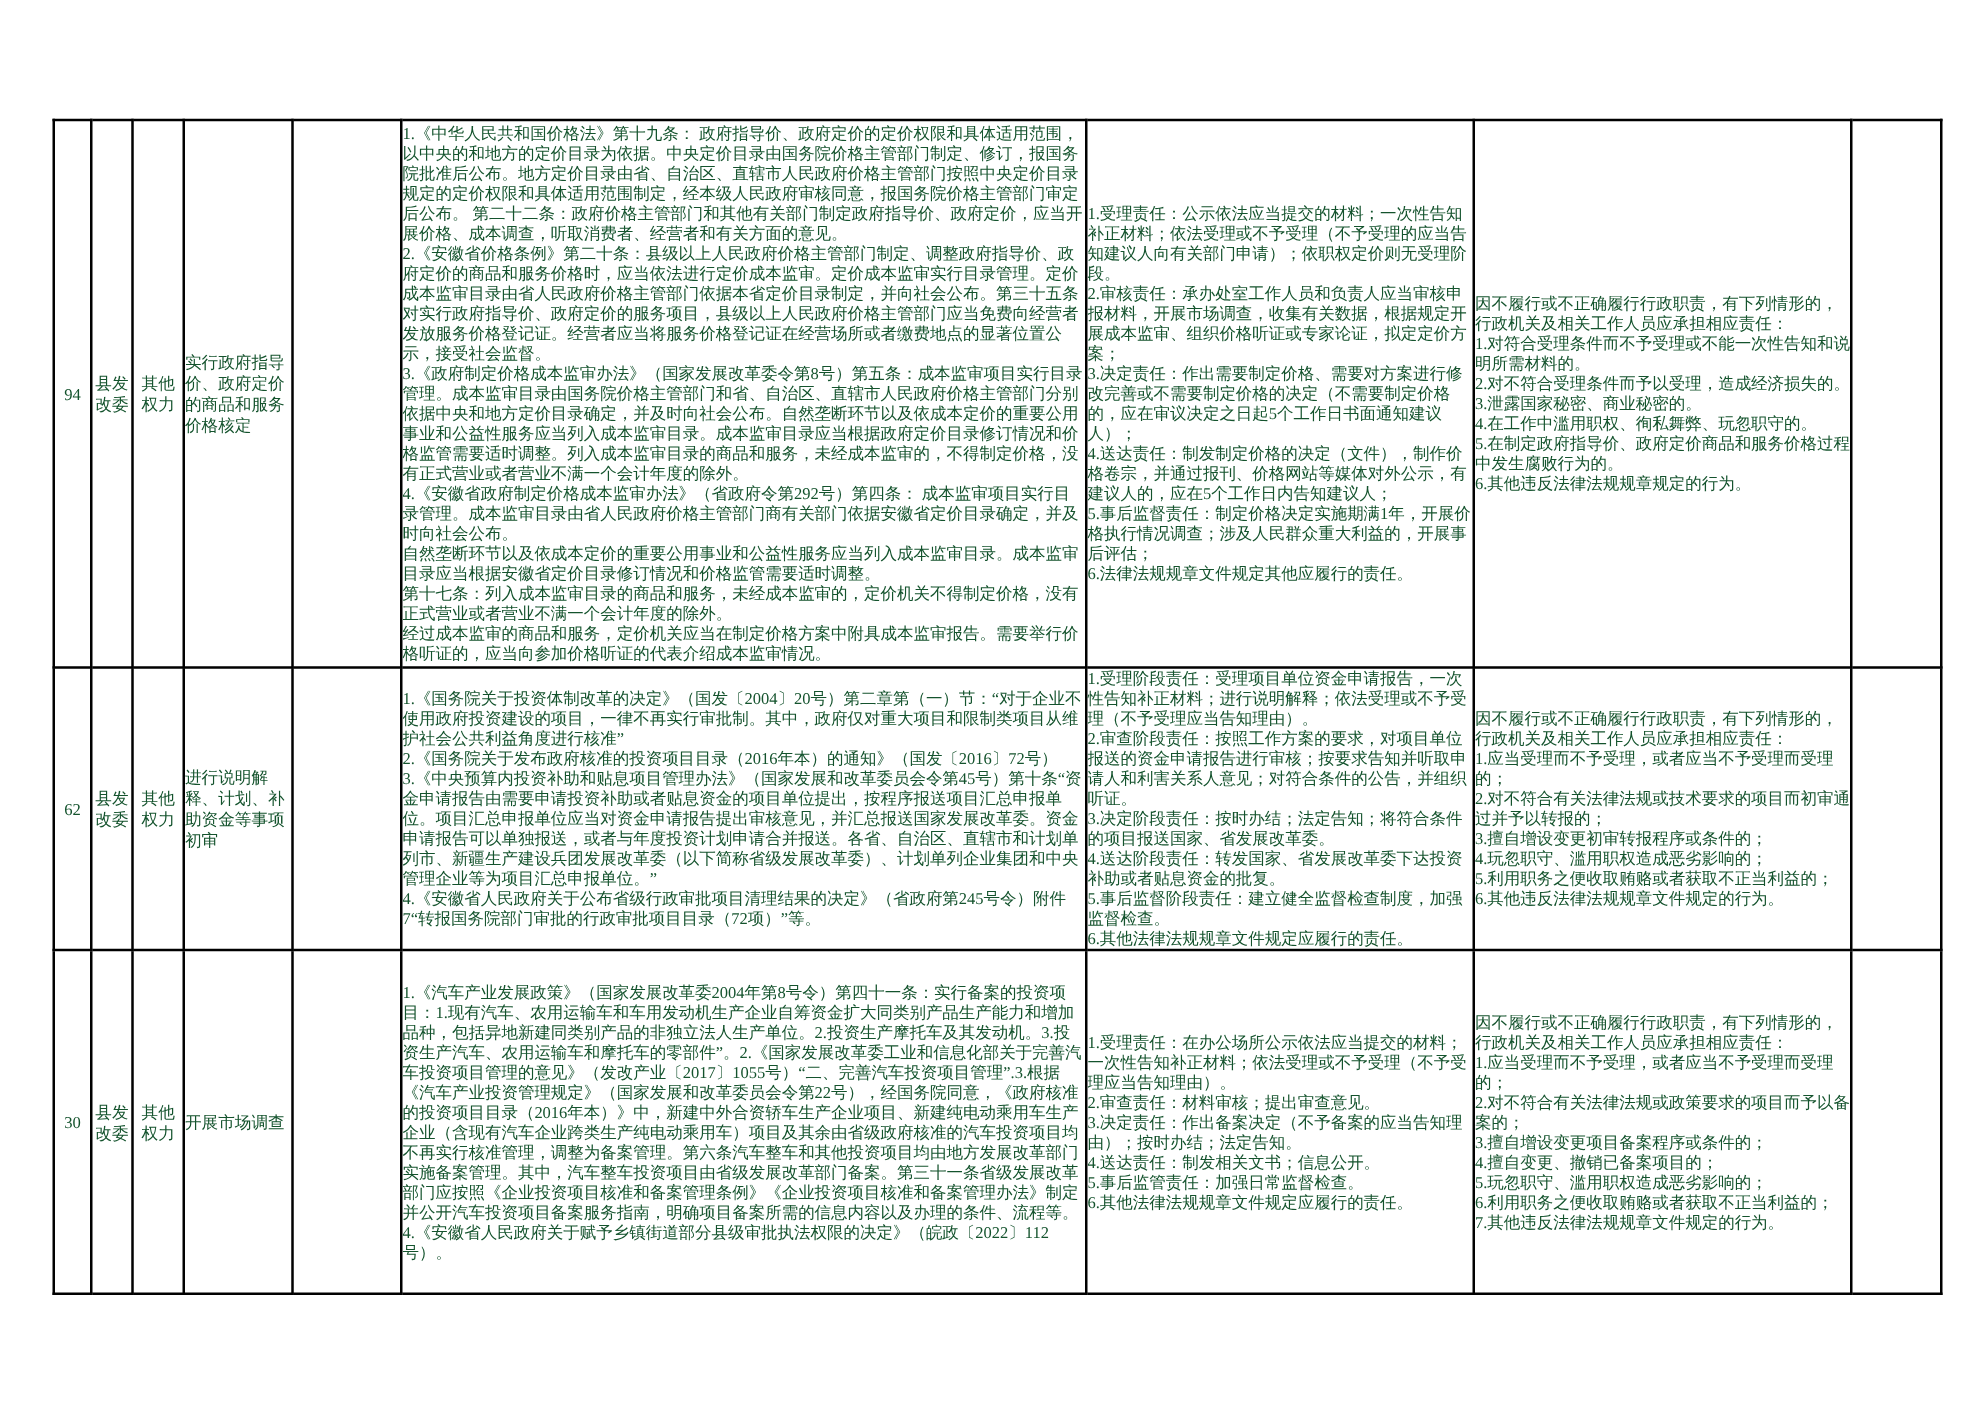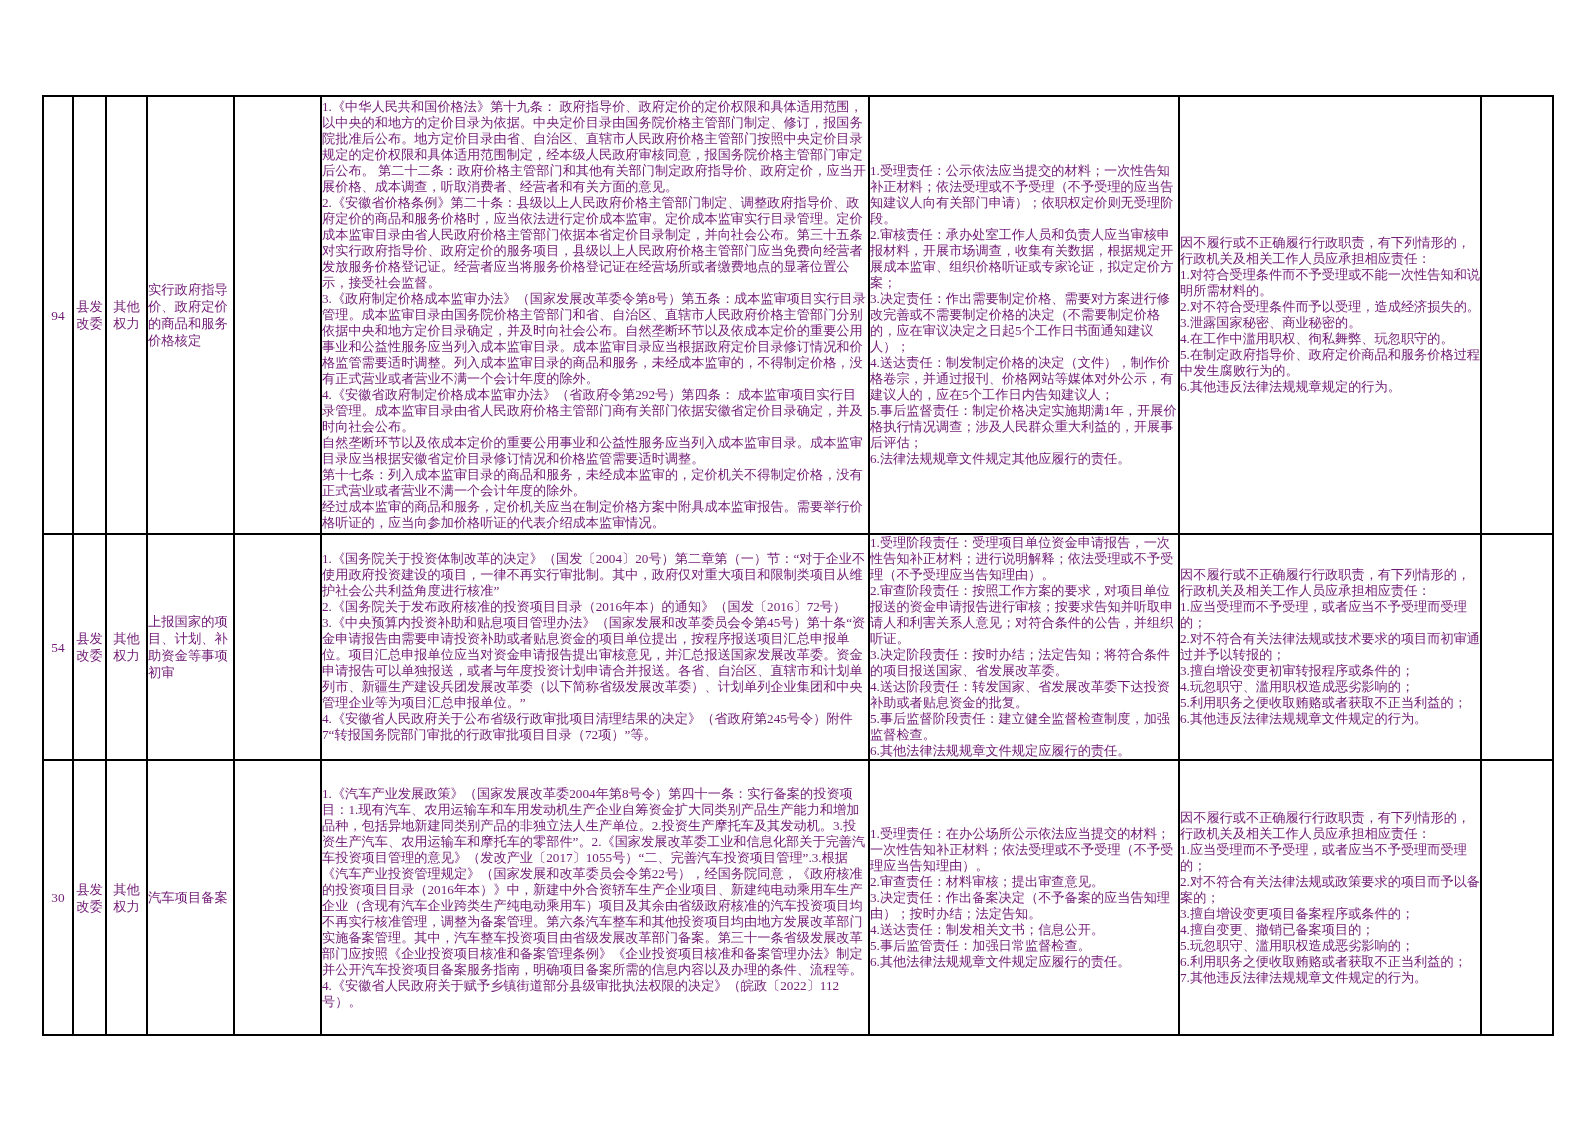--- a/index.html
+++ b/index.html
@@ -23,21 +23,21 @@
     width: 1510px;
     border-collapse: collapse;
     table-layout: fixed;
   }
   table.power-table td {
     border: 2px solid #000000;
     vertical-align: middle;
     padding: 0;
     overflow: hidden;
     font-family: "Liberation Serif", "DejaVu Serif", serif;
-    color: #701a75;
+    color: #14532d;
   }
   tr.r1 { height: 438px; }
   tr.r2 { height: 222px; }
   tr.r3 { height: 275px; }
   td.center {
     text-align: center;
     font-size: 13.3px;
     line-height: 17px;
     padding: 0 1px;
   }
@@ -95,24 +95,24 @@
         <td class="text">因不履行或不正确履行行政职责，有下列情形的，行政机关及相关工作人员应承担相应责任：
 1.对符合受理条件而不予受理或不能一次性告知和说明所需材料的。
 2.对不符合受理条件而予以受理，造成经济损失的。
 3.泄露国家秘密、商业秘密的。
 4.在工作中滥用职权、徇私舞弊、玩忽职守的。
 5.在制定政府指导价、政府定价商品和服务价格过程中发生腐败行为的。
 6.其他违反法律法规规章规定的行为。</td>
         <td class="center"></td>
       </tr>
       <tr class="r2">
-        <td class="center">54</td>
+        <td class="center">62</td>
         <td class="center">县发改委</td>
         <td class="center">其他权力</td>
-        <td class="name">上报国家的项目、计划、补助资金等事项初审</td>
+        <td class="name">进行说明解释、计划、补助资金等事项初审</td>
         <td class="center"></td>
         <td class="text">1.《国务院关于投资体制改革的决定》（国发〔2004〕20号）第二章第（一）节：“对于企业不使用政府投资建设的项目，一律不再实行审批制。其中，政府仅对重大项目和限制类项目从维护社会公共利益角度进行核准”
 2.《国务院关于发布政府核准的投资项目目录（2016年本）的通知》（国发〔2016〕72号）
 3.《中央预算内投资补助和贴息项目管理办法》（国家发展和改革委员会令第45号）第十条“资金申请报告由需要申请投资补助或者贴息资金的项目单位提出，按程序报送项目汇总申报单位。项目汇总申报单位应当对资金申请报告提出审核意见，并汇总报送国家发展改革委。资金申请报告可以单独报送，或者与年度投资计划申请合并报送。各省、自治区、直辖市和计划单列市、新疆生产建设兵团发展改革委（以下简称省级发展改革委）、计划单列企业集团和中央管理企业等为项目汇总申报单位。”
 4.《安徽省人民政府关于公布省级行政审批项目清理结果的决定》（省政府第245号令）附件7“转报国务院部门审批的行政审批项目目录（72项）”等。</td>
         <td class="text">1.受理阶段责任：受理项目单位资金申请报告，一次性告知补正材料；进行说明解释；依法受理或不予受理（不予受理应当告知理由）。
 2.审查阶段责任：按照工作方案的要求，对项目单位报送的资金申请报告进行审核；按要求告知并听取申请人和利害关系人意见；对符合条件的公告，并组织听证。
 3.决定阶段责任：按时办结；法定告知；将符合条件的项目报送国家、省发展改革委。
 4.送达阶段责任：转发国家、省发展改革委下达投资补助或者贴息资金的批复。
 5.事后监督阶段责任：建立健全监督检查制度，加强监督检查。
@@ -123,21 +123,21 @@
 3.擅自增设变更初审转报程序或条件的；
 4.玩忽职守、滥用职权造成恶劣影响的；
 5.利用职务之便收取贿赂或者获取不正当利益的；
 6.其他违反法律法规规章文件规定的行为。</td>
         <td class="center"></td>
       </tr>
       <tr class="r3">
         <td class="center">30</td>
         <td class="center">县发改委</td>
         <td class="center">其他权力</td>
-        <td class="name">汽车项目备案</td>
+        <td class="name">开展市场调查</td>
         <td class="center"></td>
         <td class="text">1.《汽车产业发展政策》（国家发展改革委2004年第8号令）第四十一条：实行备案的投资项目：1.现有汽车、农用运输车和车用发动机生产企业自筹资金扩大同类别产品生产能力和增加品种，包括异地新建同类别产品的非独立法人生产单位。2.投资生产摩托车及其发动机。3.投资生产汽车、农用运输车和摩托车的零部件”。2.《国家发展改革委工业和信息化部关于完善汽车投资项目管理的意见》（发改产业〔2017〕1055号）“二、完善汽车投资项目管理”.3.根据《汽车产业投资管理规定》（国家发展和改革委员会令第22号），经国务院同意，《政府核准的投资项目目录（2016年本）》中，新建中外合资轿车生产企业项目、新建纯电动乘用车生产企业（含现有汽车企业跨类生产纯电动乘用车）项目及其余由省级政府核准的汽车投资项目均不再实行核准管理，调整为备案管理。第六条汽车整车和其他投资项目均由地方发展改革部门实施备案管理。其中，汽车整车投资项目由省级发展改革部门备案。第三十一条省级发展改革部门应按照《企业投资项目核准和备案管理条例》《企业投资项目核准和备案管理办法》制定并公开汽车投资项目备案服务指南，明确项目备案所需的信息内容以及办理的条件、流程等。
 4.《安徽省人民政府关于赋予乡镇街道部分县级审批执法权限的决定》（皖政〔2022〕112号）。</td>
         <td class="text">1.受理责任：在办公场所公示依法应当提交的材料；一次性告知补正材料；依法受理或不予受理（不予受理应当告知理由）。
 2.审查责任：材料审核；提出审查意见。
 3.决定责任：作出备案决定（不予备案的应当告知理由）；按时办结；法定告知。
 4.送达责任：制发相关文书；信息公开。
 5.事后监管责任：加强日常监督检查。
 6.其他法律法规规章文件规定应履行的责任。</td>
         <td class="text">因不履行或不正确履行行政职责，有下列情形的，行政机关及相关工作人员应承担相应责任：

